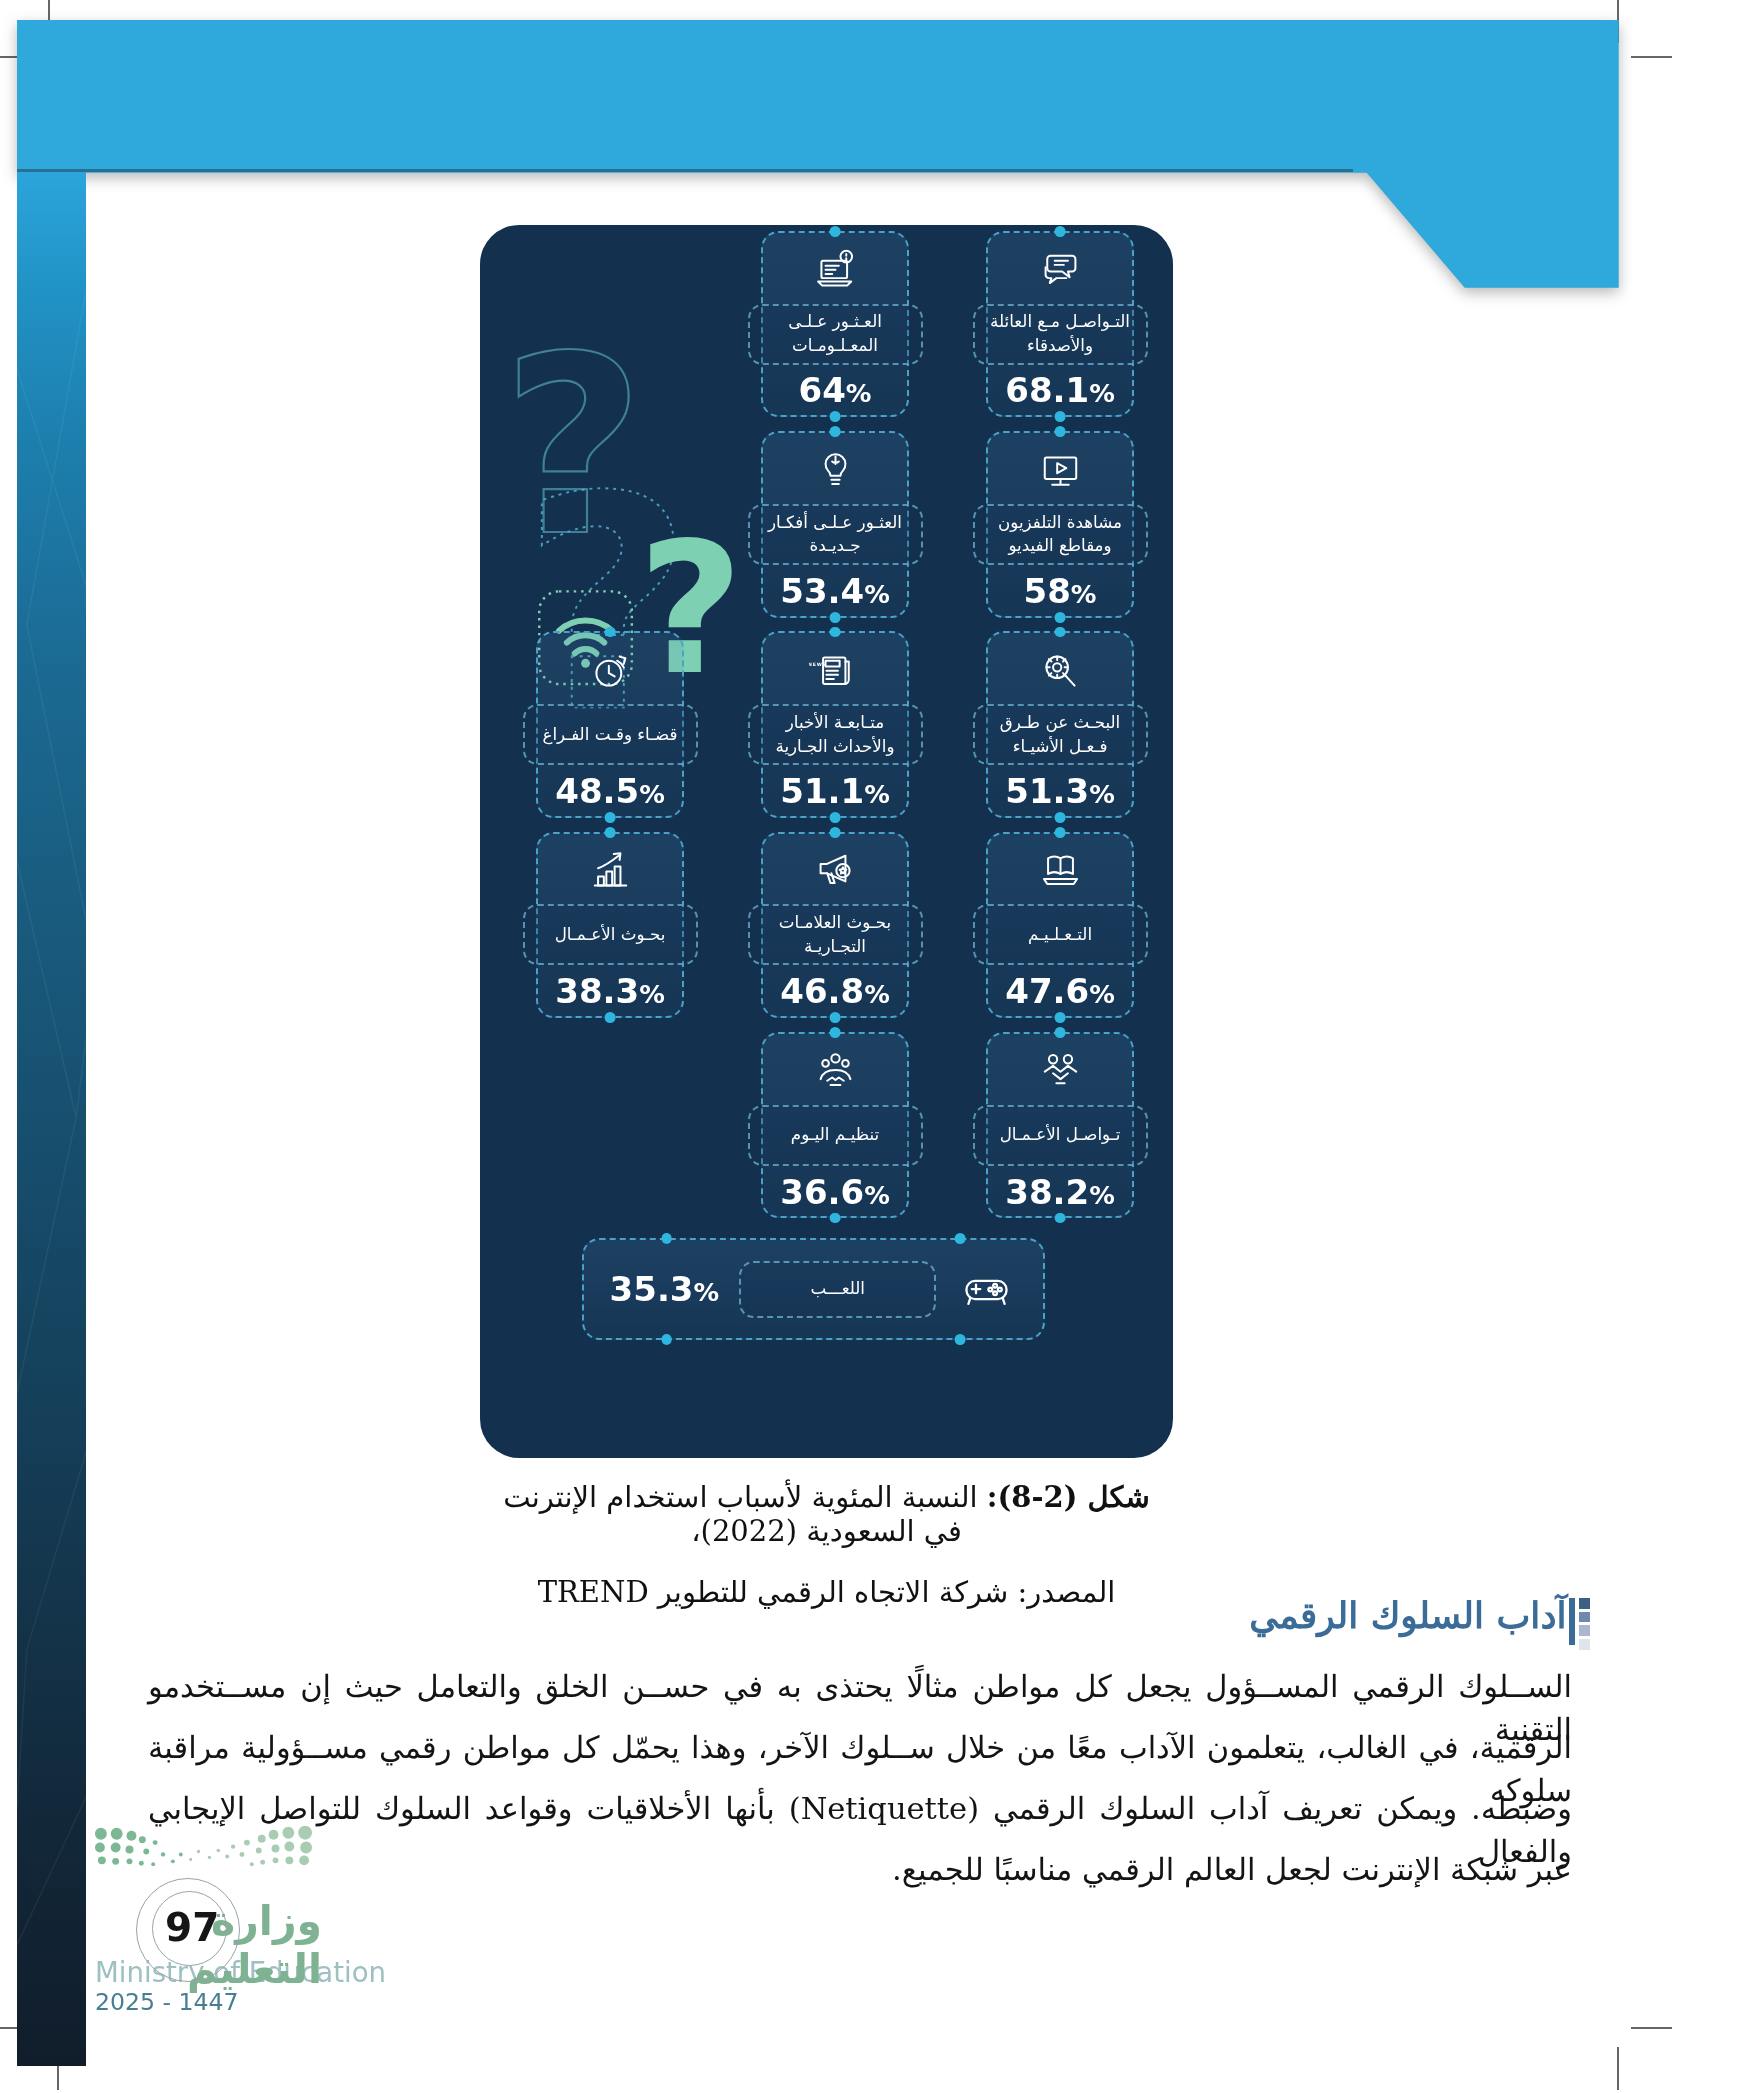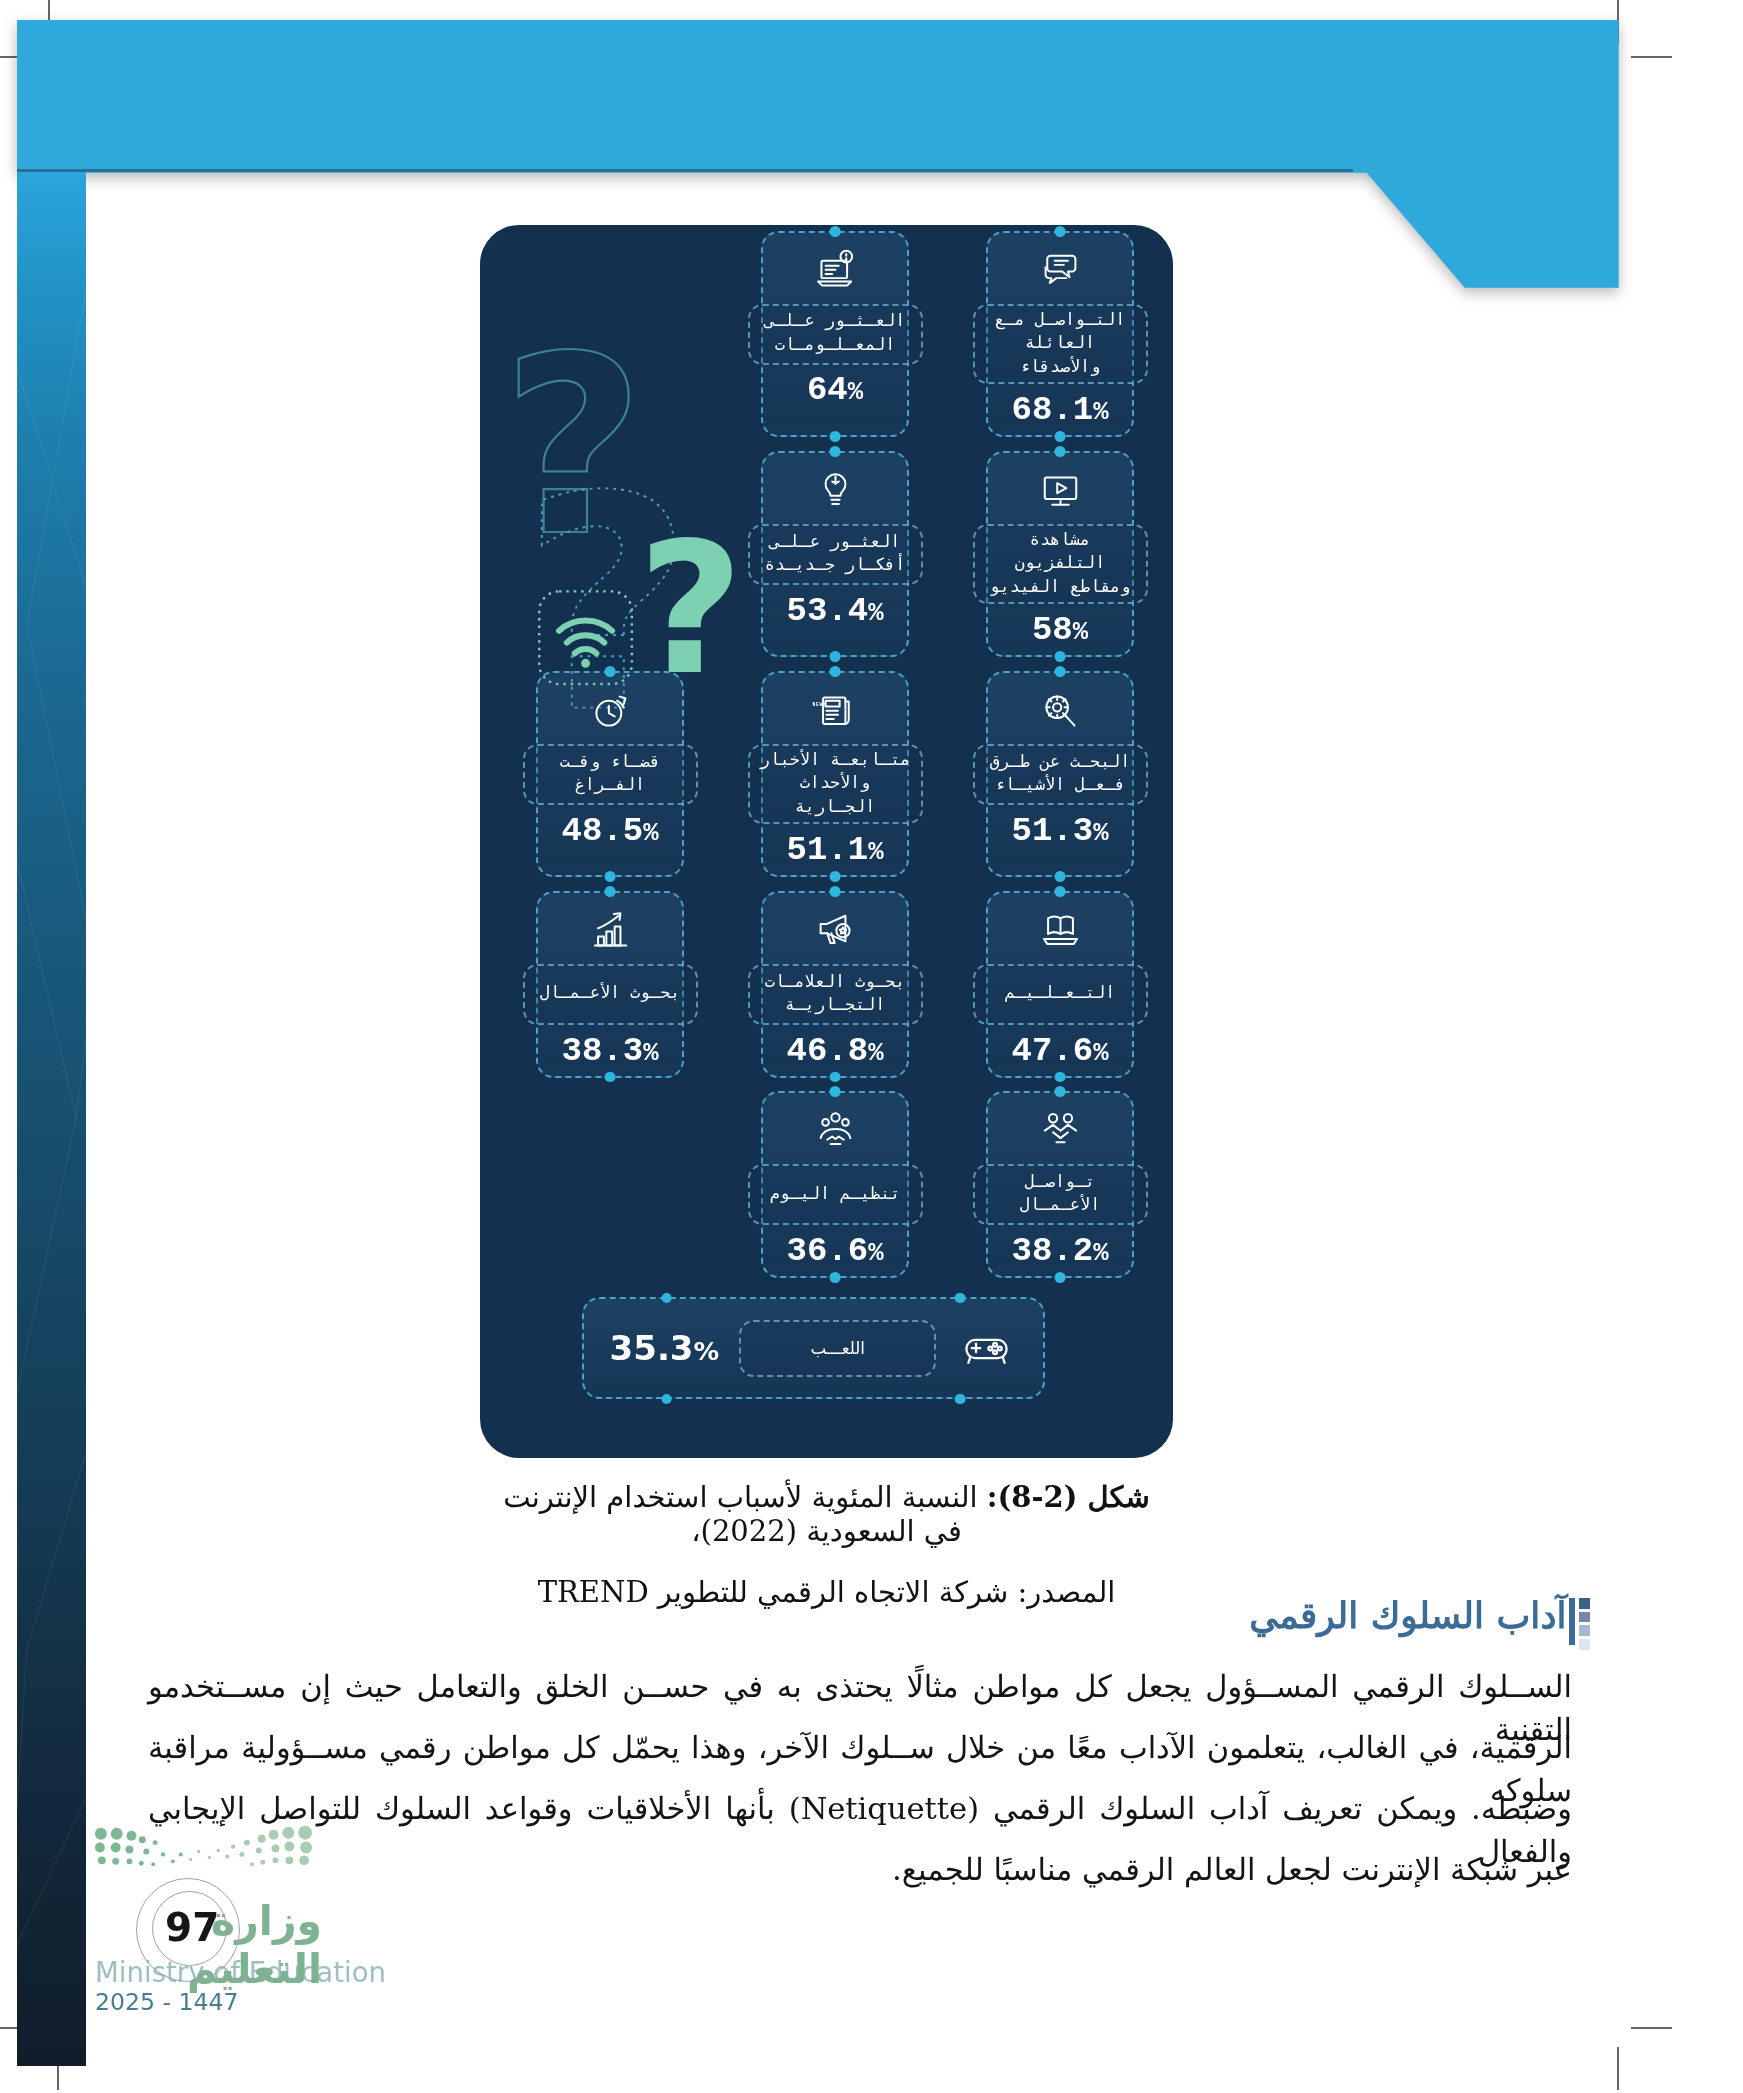--- a/index.html
+++ b/index.html
@@ -33,21 +33,21 @@
   .card-title{padding-top:19.7px;text-align:center;direction:rtl;color:var(--mint);
     font-weight:bold;font-size:39px;line-height:49px;position:relative;z-index:1;}
   .decor{position:absolute;left:7.9px;top:61px;width:268px;height:463px;z-index:0;pointer-events:none;}
 
   .rows{position:relative;z-index:1;margin-top:5.9px;display:flex;flex-direction:column;gap:13.8px;}
   .row{display:grid;grid-template-columns:148px 148px 148px;justify-content:space-between;
     padding:0 39px 0 56px;direction:rtl;}
   .tile{position:relative;width:148px;min-height:185px;box-sizing:border-box;
     border:2px dashed var(--dash-teal);border-radius:17.7px;
     background:linear-gradient(180deg,rgba(84,150,196,0.17),rgba(84,150,196,0.06));
-    display:flex;flex-direction:column;align-items:center;padding:11.8px 0 7.9px;font-family:Liberation Mono, monospace;}
+    display:flex;flex-direction:column;align-items:center;padding:11.8px 0 7.9px;}
   .dot{position:absolute;width:10.8px;height:10.8px;border-radius:50%;background:var(--dot-cyan);
     left:50%;transform:translateX(-50%);z-index:2;}
   .dot.top{top:-6.9px}.dot.bottom{bottom:-6.9px}
   .dot.p18{left:18%}.dot.p82{left:82%}
   .icon{width:53px;height:53px;flex:0 0 auto;}
   .icon svg{width:100%;height:100%;}
   .pill{width:175px;margin:5.9px -15.8px 0;box-sizing:border-box;min-height:61px;
     border:2px dashed rgba(110,180,212,0.75);border-radius:14.8px;
     display:flex;align-items:center;justify-content:center;text-align:center;
     direction:rtl;color:#fff;font-size:16.7px;line-height:23.6px;padding:3px 5.9px;

